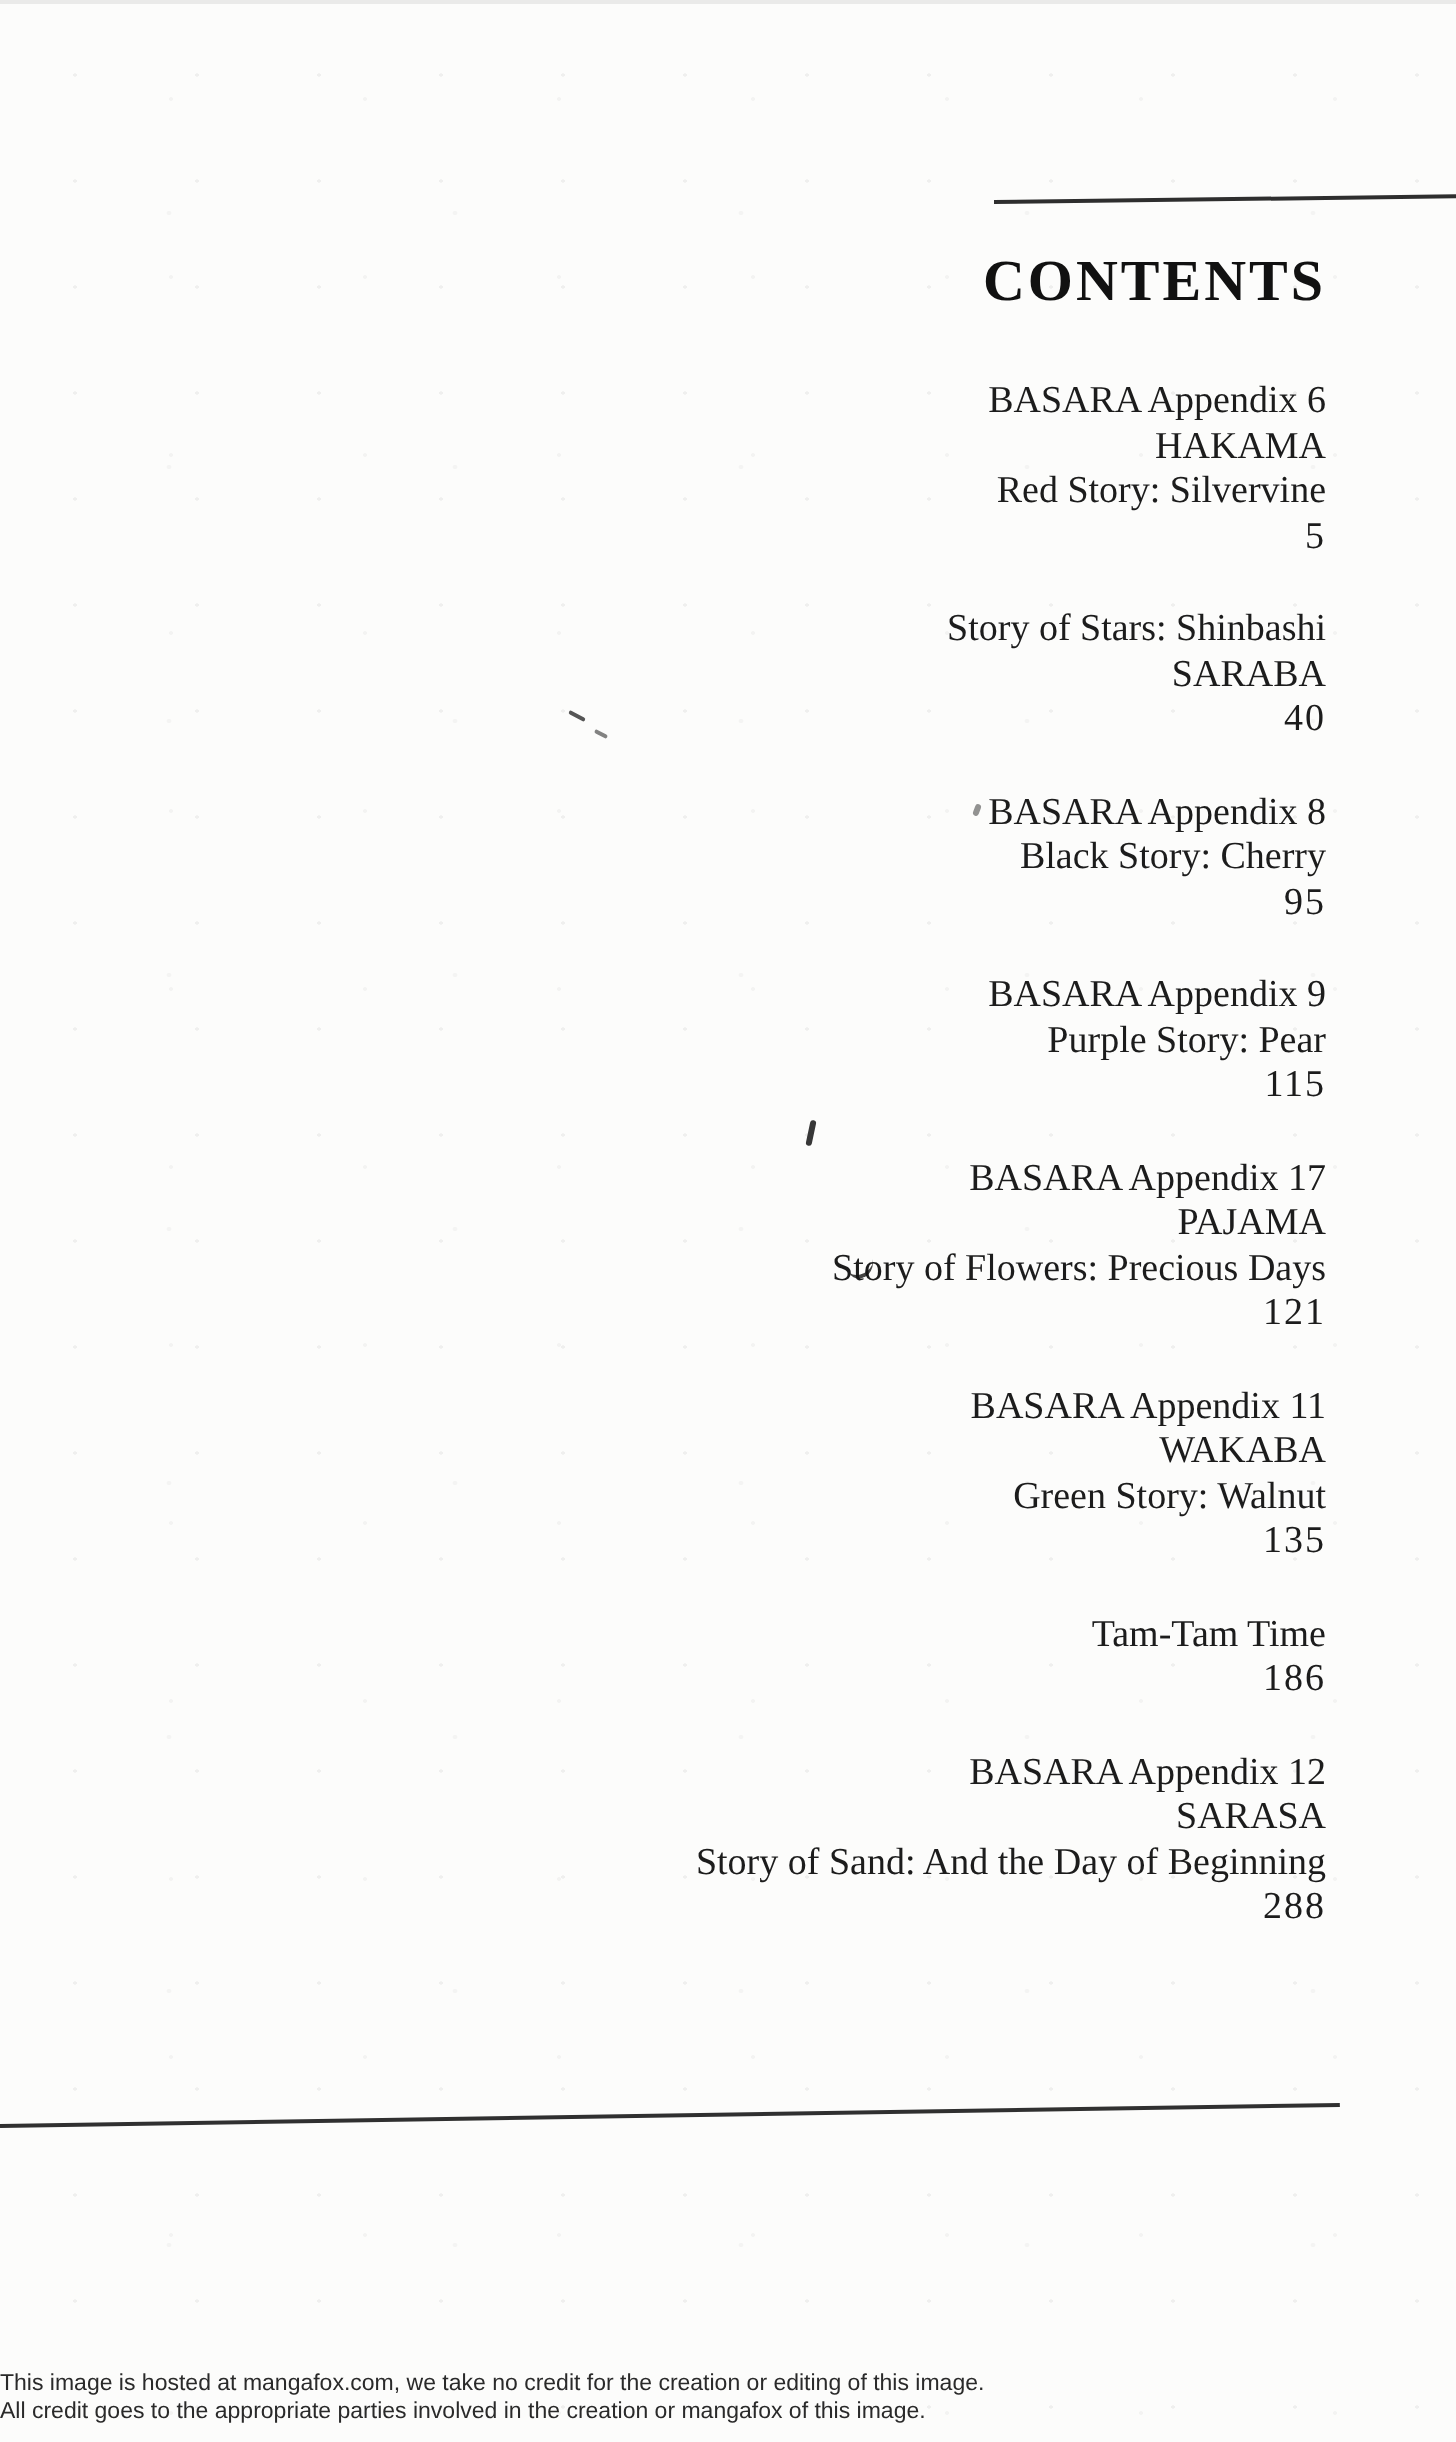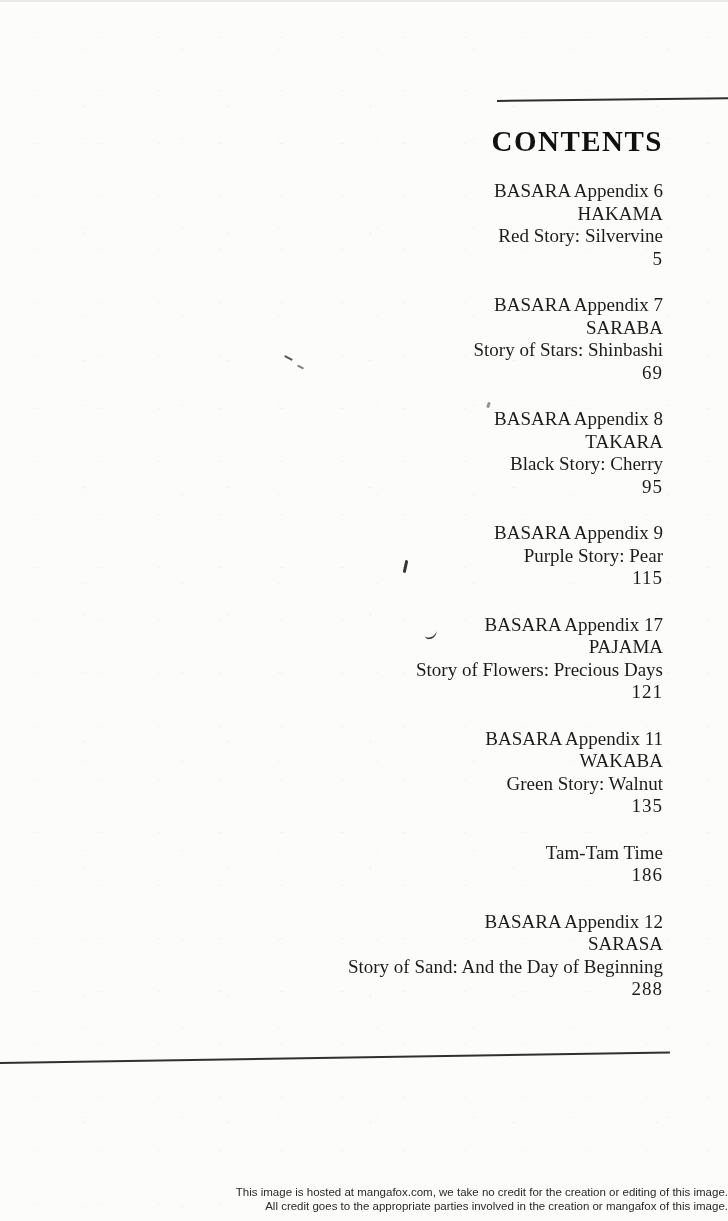--- a/index.html
+++ b/index.html
@@ -38,36 +38,36 @@
 
   .content {
     position: absolute; left: 0; top: 0; width: 728px;
     box-sizing: border-box;
     padding: 124px 65px 0 0;
     text-align: right;
     color: #1c1c1c;
   }
 
   .heading {
-    margin: 0 0 22px 0;
+    margin: 0 0 32px 0;
     font-size: 29px; line-height: 34px;
     font-weight: bold; letter-spacing: 1.5px;
     color: #111111;
   }
 
   .toc-entry { margin: 0 0 24px 0; }
   .toc-entry .line {
     font-size: 19px; line-height: 22.5px;
     white-space: nowrap;
   }
   .toc-entry .pagenum { letter-spacing: 1px; }
 
   .footer {
     position: absolute; left: 0; top: 1186px; width: 728px;
-    text-align: right;
+    text-align: left;
     font-family: "Liberation Sans", "DejaVu Sans", sans-serif;
     font-size: 11.5px; line-height: 13.5px;
     color: #2a2a2a;
   }
 
   .smudge { position: absolute; }
   .smudge-dash-a { left: 284px; top: 357px; width: 9px; height: 2px; background: rgba(30,30,30,0.75); transform: rotate(28deg); border-radius: 2px; }
   .smudge-dash-b { left: 297px; top: 366px; width: 7px; height: 2px; background: rgba(30,30,30,0.55); transform: rotate(28deg); border-radius: 2px; }
   .smudge-dot   { left: 487px; top: 402px; width: 3px; height: 6px; background: rgba(40,40,40,0.5); transform: rotate(20deg); border-radius: 2px; }
   .smudge-tick  { left: 404px; top: 560px; width: 3px; height: 13px; background: rgba(20,20,20,0.85); transform: rotate(12deg); border-radius: 2px; }
@@ -87,29 +87,27 @@
     <div>
 
       <div class="toc-entry">
         <div class="line">BASARA Appendix 6</div>
         <div class="line">HAKAMA</div>
         <div class="line">Red Story: Silvervine</div>
         <div class="line pagenum">5</div>
       </div>
 
       <div class="toc-entry">
-        <div class="line">BASARA Appendix 7</div>
+        <div class="line">Story of Stars: Shinbashi</div>
         <div class="line">SARABA</div>
-        <div class="line">Story of Stars: Shinbashi</div>
-        <div class="line pagenum">69</div>
+        <div class="line pagenum">40</div>
       </div>
 
       <div class="toc-entry">
         <div class="line">BASARA Appendix 8</div>
-        <div class="line">TAKARA</div>
         <div class="line">Black Story: Cherry</div>
         <div class="line pagenum">95</div>
       </div>
 
       <div class="toc-entry">
         <div class="line">BASARA Appendix 9</div>
         <div class="line">Purple Story: Pear</div>
         <div class="line pagenum">115</div>
       </div>
 

